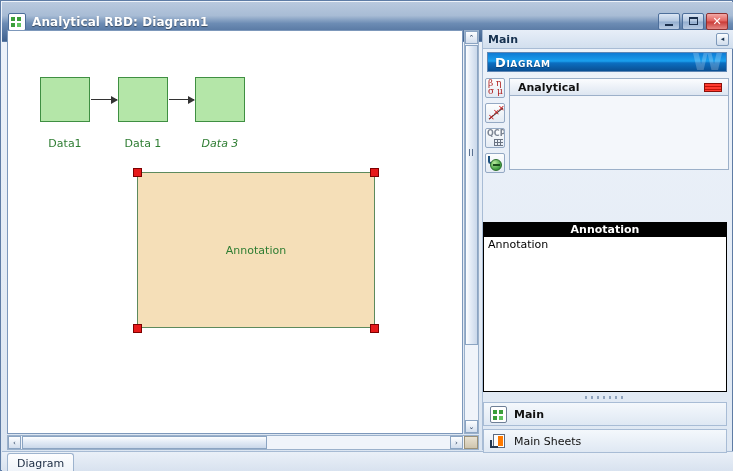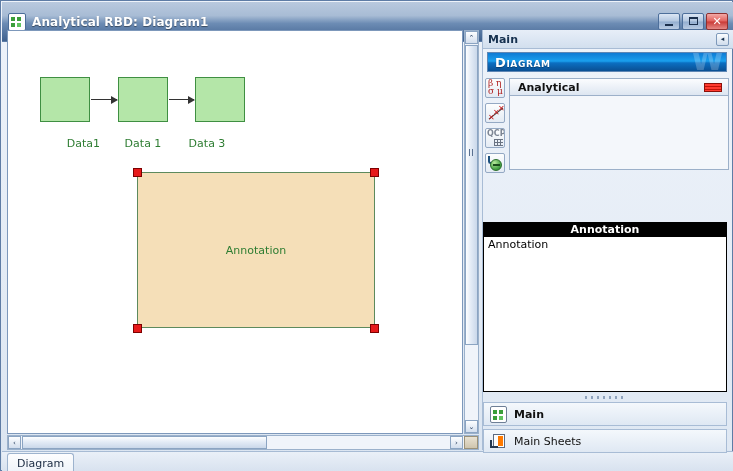--- a/index.html
+++ b/index.html
@@ -338,27 +338,27 @@
         </div>
       <div class="tb-btn close">
         <span class="g">✕</span>
       </div>
     </div>
   </div>
 
   <div class="canvas-wrap">
 
     <div class="block" style="left:32px;top:46px;"></div>
-    <div class="blk-label" style="left:22px;top:106px;text-align:right;">Data1</div>
+    <div class="blk-label" style="left:22px;top:106px;">Data1</div>
 
     <div class="block" style="left:110px;top:46px;"></div>
     <div class="blk-label" style="left:100px;top:106px;">Data 1</div>
 
     <div class="block" style="left:187px;top:46px;"></div>
-    <div class="blk-label" style="left:164px;top:106px;">Data 3</div>
+    <div class="blk-label" style="left:177px;top:106px;font-style:italic;">Data 3</div>
 
     <div class="arrow" style="left:83px;top:68px;width:26px;"></div>
     <div class="arrow" style="left:161px;top:68px;width:25px;"></div>
 
     <div class="annotation">
       <span>Annotation</span>
     </div>
     <div class="handle" style="left:125px;top:137px;"></div>
     <div class="handle" style="left:362px;top:137px;"></div>
     <div class="handle" style="left:125px;top:293px;"></div>

